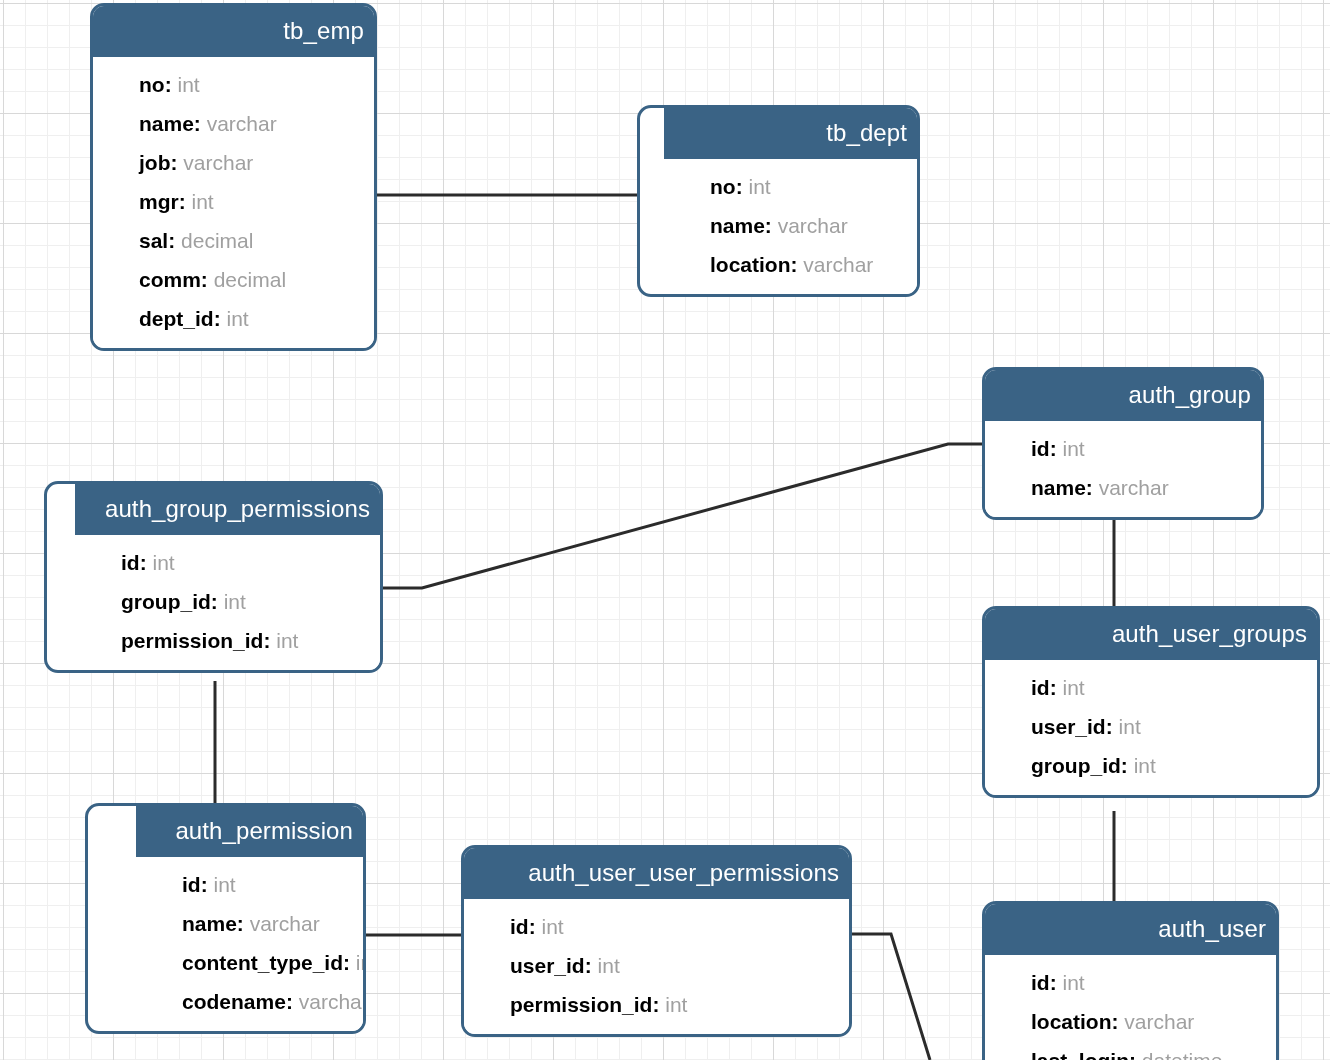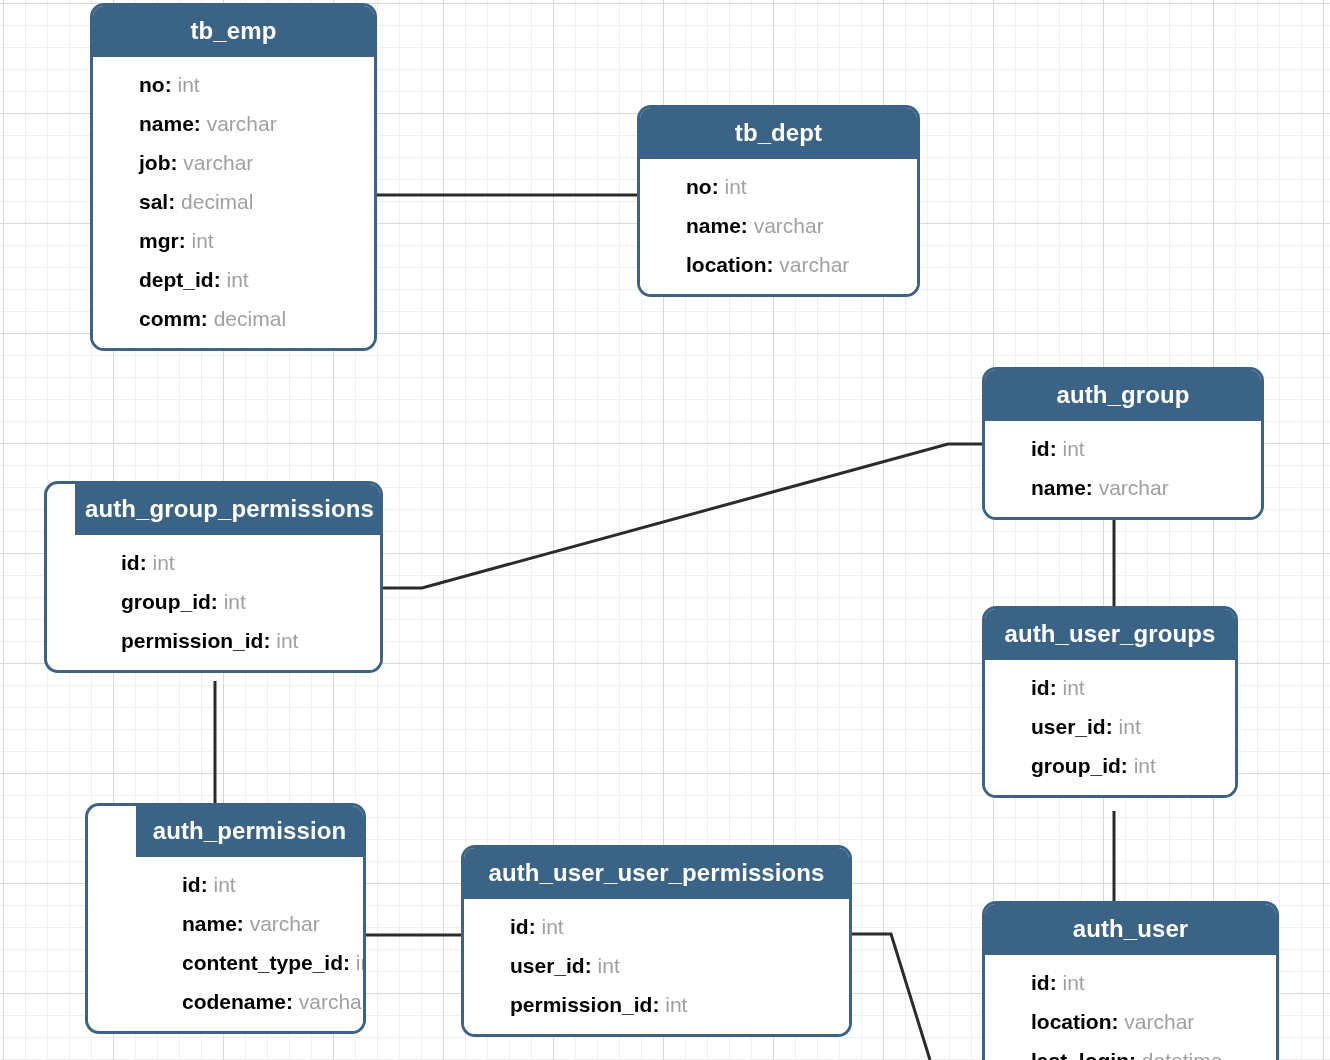--- a/index.html
+++ b/index.html
@@ -38,23 +38,23 @@
     box-sizing: border-box;
     background: #ffffff;
     border: 3px solid #3a6385;
     border-radius: 14px;
     overflow: hidden;
     z-index: 5;
   }
   .entity-header {
     background: #3a6385;
     color: #ffffff;
-    text-align: center;
+    text-align: right;
     font-size: 24px;
-    font-weight: bold;
+    font-weight: normal;
     line-height: 1.0;
     padding: 13px 10px 14px 10px;
     letter-spacing: 0.1px;
     white-space: nowrap;
   }
   .entity-body {
     padding: 8px 0 10px 0;
     background: #ffffff;
   }
   .field-row {
@@ -91,27 +91,27 @@
       <path d="M 852 934 L 891 934 L 930 1060" fill="none" stroke="#2b2b2b" stroke-width="3"></path>
     </svg>
 
   <div id="entity-layer">
       <div class="entity" style="left: 90px; top: 3px; width: 287px;">
         <div class="entity-header">tb_emp</div>
         <div class="entity-body">
           <div class="field-row"><span class="field-name">no</span><span class="field-sep">: </span><span class="field-type">int</span></div>
           <div class="field-row"><span class="field-name">name</span><span class="field-sep">: </span><span class="field-type">varchar</span></div>
           <div class="field-row"><span class="field-name">job</span><span class="field-sep">: </span><span class="field-type">varchar</span></div>
+          <div class="field-row"><span class="field-name">mgr</span><span class="field-sep">: </span><span class="field-type">int</span></div>
           <div class="field-row"><span class="field-name">sal</span><span class="field-sep">: </span><span class="field-type">decimal</span></div>
-          <div class="field-row"><span class="field-name">mgr</span><span class="field-sep">: </span><span class="field-type">int</span></div>
+          <div class="field-row"><span class="field-name">comm</span><span class="field-sep">: </span><span class="field-type">decimal</span></div>
           <div class="field-row"><span class="field-name">dept_id</span><span class="field-sep">: </span><span class="field-type">int</span></div>
-          <div class="field-row"><span class="field-name">comm</span><span class="field-sep">: </span><span class="field-type">decimal</span></div>
         </div>
       </div>
-      <div class="entity" style="left: 637px; top: 105px; width: 283px;">
+      <div class="entity" style="left: 637px; top: 105px; width: 283px; padding-left: 24px;">
         <div class="entity-header">tb_dept</div>
         <div class="entity-body">
           <div class="field-row"><span class="field-name">no</span><span class="field-sep">: </span><span class="field-type">int</span></div>
           <div class="field-row"><span class="field-name">name</span><span class="field-sep">: </span><span class="field-type">varchar</span></div>
           <div class="field-row"><span class="field-name">location</span><span class="field-sep">: </span><span class="field-type">varchar</span></div>
         </div>
       </div>
       <div class="entity" style="left: 982px; top: 367px; width: 282px;">
         <div class="entity-header">auth_group</div>
         <div class="entity-body">
@@ -120,21 +120,21 @@
         </div>
       </div>
       <div class="entity" style="left: 44px; top: 481px; width: 339px; padding-left: 28px;">
         <div class="entity-header">auth_group_permissions</div>
         <div class="entity-body">
           <div class="field-row"><span class="field-name">id</span><span class="field-sep">: </span><span class="field-type">int</span></div>
           <div class="field-row"><span class="field-name">group_id</span><span class="field-sep">: </span><span class="field-type">int</span></div>
           <div class="field-row"><span class="field-name">permission_id</span><span class="field-sep">: </span><span class="field-type">int</span></div>
         </div>
       </div>
-      <div class="entity" style="left: 982px; top: 606px; width: 256px;">
+      <div class="entity" style="left: 982px; top: 606px; width: 338px;">
         <div class="entity-header">auth_user_groups</div>
         <div class="entity-body">
           <div class="field-row"><span class="field-name">id</span><span class="field-sep">: </span><span class="field-type">int</span></div>
           <div class="field-row"><span class="field-name">user_id</span><span class="field-sep">: </span><span class="field-type">int</span></div>
           <div class="field-row"><span class="field-name">group_id</span><span class="field-sep">: </span><span class="field-type">int</span></div>
         </div>
       </div>
       <div class="entity" style="left: 85px; top: 803px; width: 281px; padding-left: 48px;">
         <div class="entity-header">auth_permission</div>
         <div class="entity-body">

